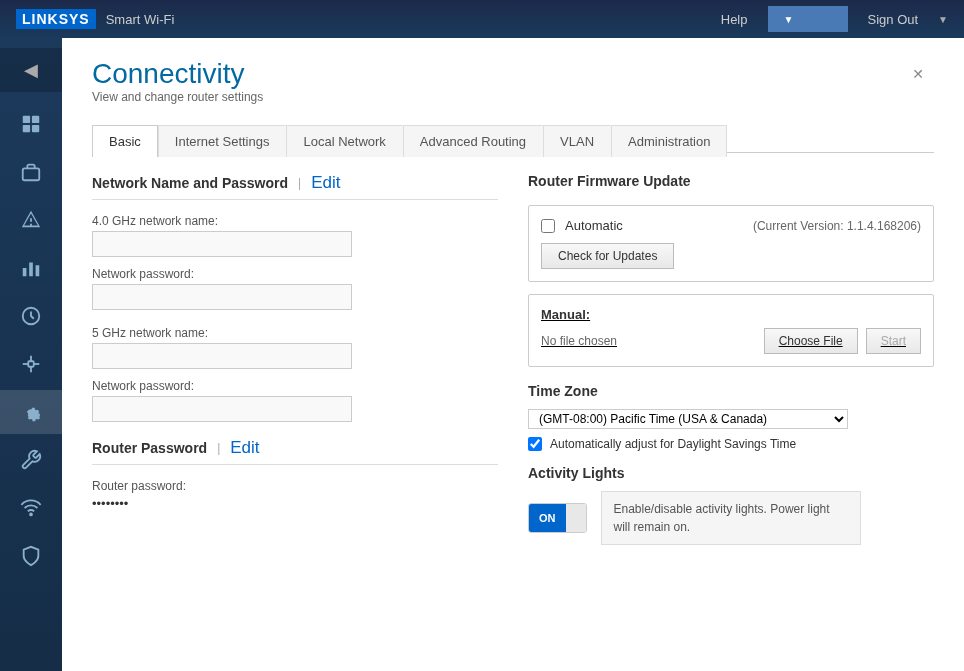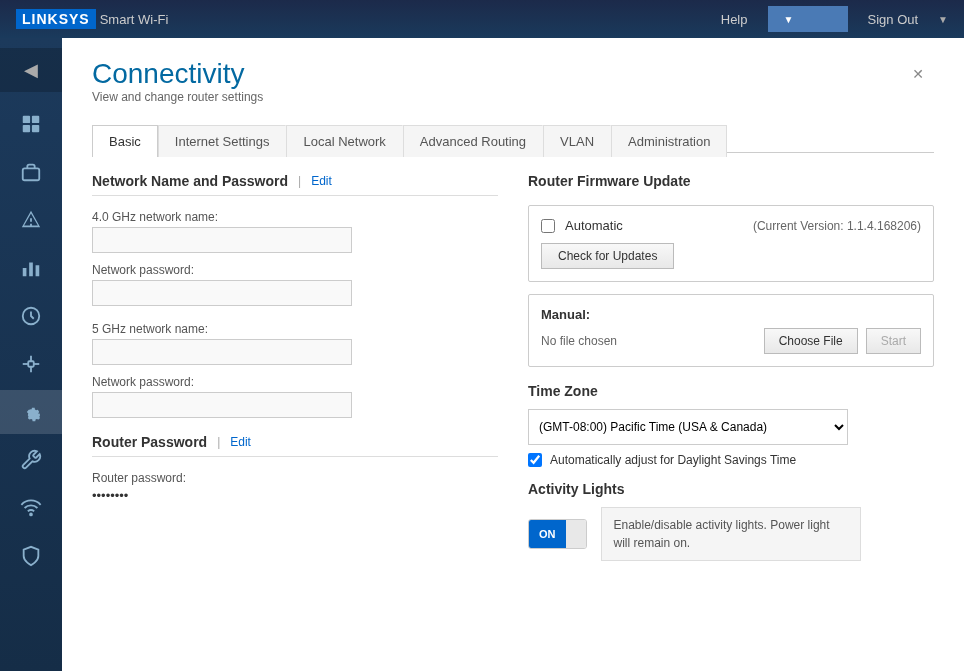--- a/index.html
+++ b/index.html
@@ -11,21 +11,21 @@
       background: linear-gradient(180deg, #1c2a4a 0%, #1a3a5c 100%);
       height: 38px;
       display: flex;
       align-items: center;
       padding: 0 16px;
       justify-content: space-between;
     }
     .logo-area {
       display: flex;
       align-items: center;
-      gap: 4px;
+      gap: 10px;
     }
     .linksys-logo {
       background: #0066cc;
       color: white;
       font-weight: bold;
       font-size: 14px;
       padding: 2px 6px;
       letter-spacing: 1px;
     }
     .smart-wifi-text {
@@ -191,21 +191,21 @@
       padding-bottom: 6px;
       border-bottom: 1px solid #ddd;
     }
     .section-title {
       font-size: 14px;
       font-weight: bold;
       color: #333;
     }
     .section-edit {
       color: #0066cc;
-      font-size: 12px;
+      font-size: 17px;
       cursor: pointer;
     }
     .section-divider {
       color: #aaa;
       font-size: 12px;
     }
 
     
     .form-field {
       margin-bottom: 10px;
@@ -254,20 +254,21 @@
       font-size: 12px;
       cursor: pointer;
       color: #333;
     }
 
     .manual-box {
       border: 1px solid #ccc;
       border-radius: 2px;
       padding: 12px;
       margin-bottom: 14px;
+      text-decoration: underline;
     }
     .manual-label { font-size: 13px; color: #333; font-weight: bold; margin-bottom: 6px; }
     .manual-row {
       display: flex;
       align-items: center;
       gap: 8px;
     }
     .no-file-text { font-size: 12px; color: #666; flex: 1; }
     .choose-file-btn {
       background: linear-gradient(180deg, #f8f8f8 0%, #e8e8e8 100%);
@@ -290,21 +291,21 @@
     .time-zone-label {
       font-size: 14px;
       font-weight: bold;
       color: #333;
       margin-bottom: 10px;
       margin-top: 16px;
     }
     .timezone-select {
       width: 100%;
       max-width: 320px;
-      height: 36px;
+      height: 20px;
       border: 1px solid #ccc;
       font-size: 12px;
       padding: 0 6px;
       background: white;
       margin-bottom: 8px;
     }
     .dst-row {
       display: flex;
       align-items: center;
       gap: 8px;

